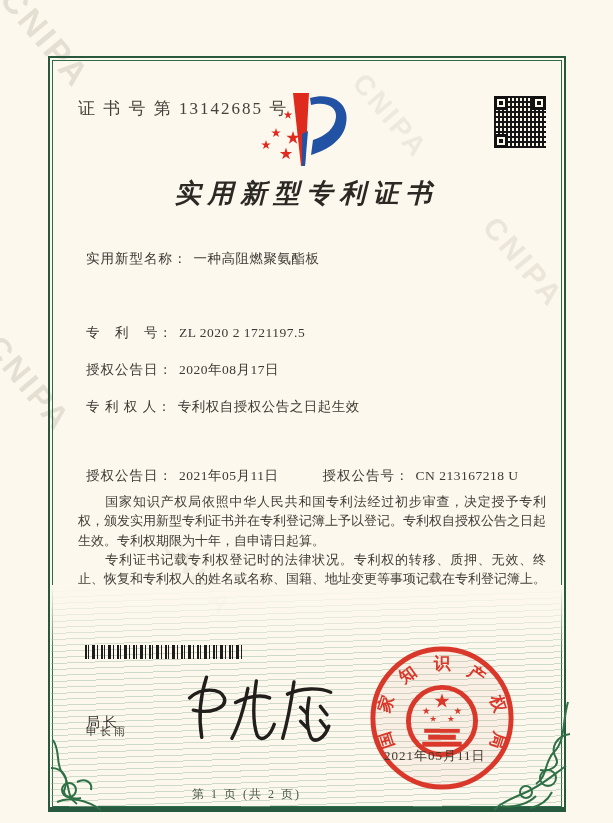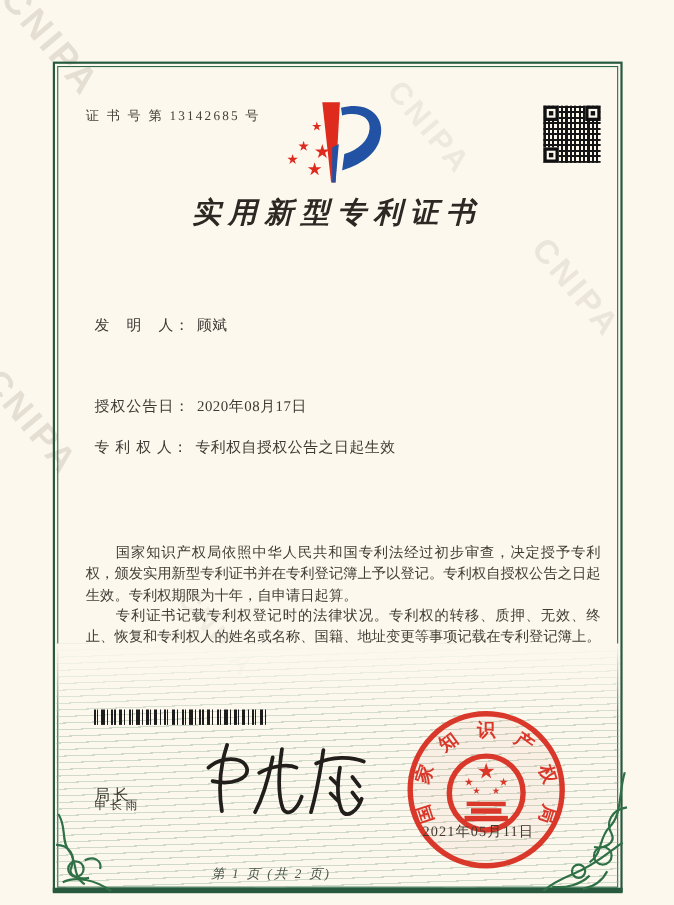--- a/index.html
+++ b/index.html
@@ -31,21 +31,21 @@
   .guilloche{
     position:absolute;left:51px;top:585px;width:512px;height:224px;z-index:2;
     background:repeating-linear-gradient(178deg,rgba(150,182,152,0.45) 0 1px,rgba(0,0,0,0) 1px 6px);
   }
   .guilloche-fade{
     position:absolute;left:51px;top:585px;width:512px;height:70px;z-index:2;
     background:linear-gradient(180deg,#fcf8ee 0%,rgba(252,248,238,0) 100%);
   }
   .content{position:absolute;inset:0;z-index:4;}
   .certno{
-    position:absolute;left:78px;top:97px;font-size:12px;letter-spacing:2px;color:#46413a;
+    position:absolute;left:78px;top:97px;font-size:17px;letter-spacing:2px;color:#46413a;
   }
   .title{
     position:absolute;left:0;top:176px;width:613px;text-align:center;
     font-size:26px;font-weight:bold;letter-spacing:7px;color:#2c2823;font-style:italic;
   }
   
   .qr{
     position:absolute;left:494px;top:96px;width:52px;height:52px;
     background:
       repeating-linear-gradient(0deg,#151515 0 2px,rgba(0,0,0,0) 2px 5px),
@@ -77,21 +77,21 @@
   .director-title{position:absolute;left:86px;top:714px;font-size:14px;letter-spacing:3px;color:#3a362f;}
   .director-name{position:absolute;left:86px;top:724px;font-size:11px;letter-spacing:3px;color:#3a362f;}
   .sig{position:absolute;left:182px;top:668px;}
   .seal-svg{position:absolute;left:366px;top:642px;opacity:0.92;}
   .seal-date{
     position:absolute;left:384px;top:747px;width:120px;font-size:13px;
     color:#44392e;letter-spacing:1px;white-space:nowrap;z-index:5;
   }
   .footer{
     position:absolute;left:0;top:786px;width:493px;text-align:center;
-    font-size:12px;color:#4b564b;letter-spacing:2px;font-style:italic;
+    font-size:12px;color:#4b564b;letter-spacing:2px;
   }
   .ornament{position:absolute;z-index:3;}
   .logo{position:absolute;left:256px;top:90px;}
 </style>
 </head>
 <body>
 
 <div class="wm" style="left:-14px;top:18px;font-size:34px;">CNIPA</div>
 <div class="wm" style="left:340px;top:100px;font-size:28px;color:rgba(176,166,148,0.18);">CNIPA</div>
 <div class="wm" style="left:470px;top:245px;font-size:30px;color:rgba(176,166,148,0.22);">CNIPA</div>
@@ -149,28 +149,34 @@
   </svg>
 
   <div class="qr">
     <div class="finder f1"></div>
     <div class="finder f2"></div>
     <div class="finder f3"></div>
   </div>
 
   <div class="title">实用新型专利证书</div>
 
-  <div class="row" style="top:287px">
-    <span class="lbl">发　明　人：</span><span class="val">顾斌</span>
+  <div class="row" style="top:250px">
+    <span class="lbl">实用新型名称：</span><span class="val">一种高阻燃聚氨酯板</span>
+  </div>
+  <div class="row" style="top:324px">
+    <span class="lbl">专　利　号：</span><span class="val">ZL 2020 2 1721197.5</span>
   </div>
   <div class="row" style="top:361px">
     <span class="lbl">授权公告日：</span><span class="val">2020年08月17日</span>
   </div>
   <div class="row" style="top:398px">
     <span class="lbl">专 利 权 人：</span><span class="val">专利权自授权公告之日起生效</span>
+  </div>
+  <div class="row" style="top:467px">
+    <span class="lbl">授权公告日：</span><span class="val">2021年05月11日</span><span class="lbl2">授权公告号：</span><span class="val">CN 213167218 U</span>
   </div>
 
   <div class="paras">
     <p>国家知识产权局依照中华人民共和国专利法经过初步审查，决定授予专利权，颁发实用新型专利证书并在专利登记簿上予以登记。专利权自授权公告之日起生效。专利权期限为十年，自申请日起算。</p>
     <p>专利证书记载专利权登记时的法律状况。专利权的转移、质押、无效、终止、恢复和专利权人的姓名或名称、国籍、地址变更等事项记载在专利登记簿上。</p>
   </div>
 
   <div class="barcode"></div>
 
   <div class="director-title">局长</div>

